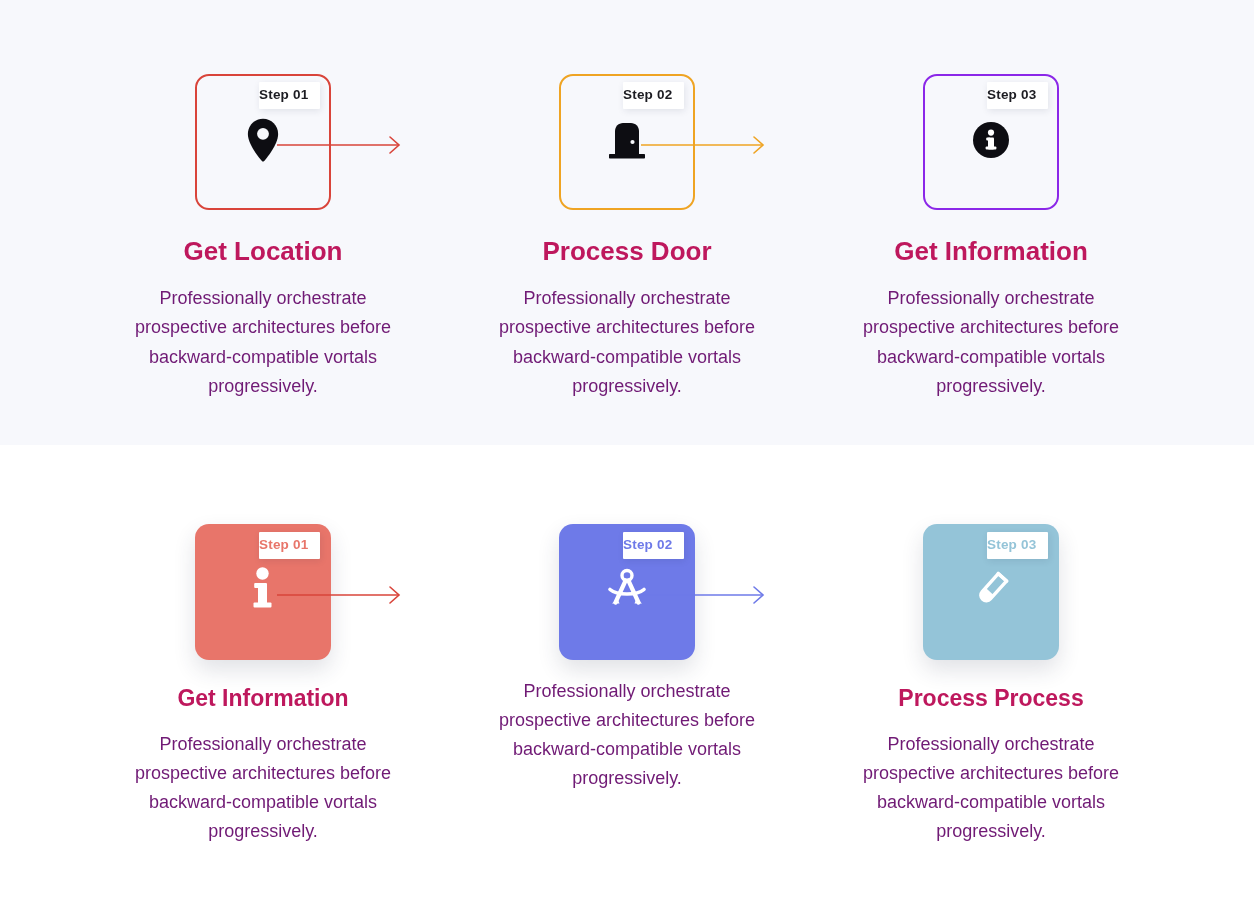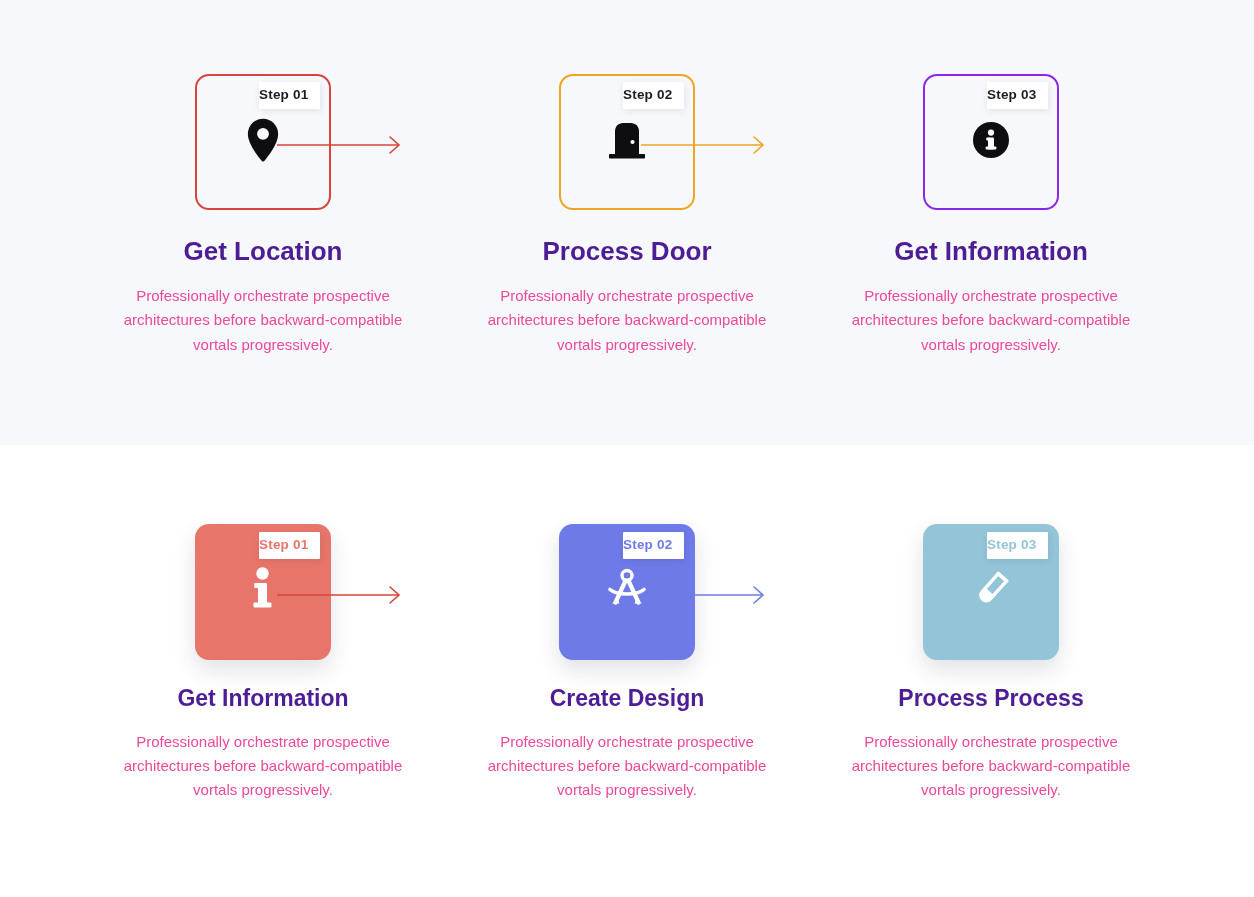--- a/index.html
+++ b/index.html
@@ -100,38 +100,38 @@
     color: #1c1c22;
     border-radius: 1px;
     box-shadow: 1px 2px 7px rgba(30, 40, 70, 0.10);
     z-index: 4;
   }
 
   
   .step-title {
     margin-top: 0;
     font-weight: bold;
-    color: #4c1d95;
+    color: #be185d;
     text-align: center;
     line-height: 1.2;
   }
   .row-1 .step-title {
     font-size: 26px;
     padding-top: 26px;
   }
   .row-2 .step-title {
     font-size: 23px;
     padding-top: 25px;
   }
   .step-desc {
     width: 300px;
     text-align: center;
-    font-size: 15px;
+    font-size: 18px;
     line-height: 1.62;
-    color: #ec4899;
+    color: #701a75;
   }
   .row-1 .step-desc { padding-top: 17px; }
   .row-2 .step-desc { padding-top: 17px; }
 
   
   .connector {
     position: absolute;
     top: 61px;
     left: 196px;
     width: 130px;
@@ -258,21 +258,20 @@
               <path d="M21.6 13.5 L11.5 35.5" fill="none" stroke="#ffffff" stroke-width="4.2" stroke-linecap="round"></path>
               <path d="M24.4 13.5 L34.5 35.5" fill="none" stroke="#ffffff" stroke-width="4.2" stroke-linecap="round"></path>
               <path d="M6 22.5 C13 28.5, 33 28.5, 40 22.5" fill="none" stroke="#ffffff" stroke-width="3.6" stroke-linecap="round"></path>
               <path d="M8 36.5 L13.5 31.5 L15.5 36.5 Z" fill="#ffffff"></path>
               <path d="M38 36.5 L32.5 31.5 L30.5 36.5 Z" fill="#ffffff"></path>
             </svg>
           </span>
         </div>
         <div class="step-badge" style="color:#6e7ae8">Step 02</div>
       </div>
-      <div class="step-title">Create Design</div>
       <div class="step-desc">Professionally orchestrate prospective architectures before backward-compatible vortals progressively.</div>
 
       <div class="connector">
         <svg width="130" height="20" viewBox="0 0 130 20" aria-hidden="true">
           <line x1="0" y1="10" x2="122" y2="10" stroke="#6e7ae8" stroke-width="1.6"></line>
           <polyline points="113,2 122,10 113,18" fill="none" stroke="#6e7ae8" stroke-width="1.6" stroke-linecap="round" stroke-linejoin="miter"></polyline>
         </svg>
       </div>
     </div>
 

